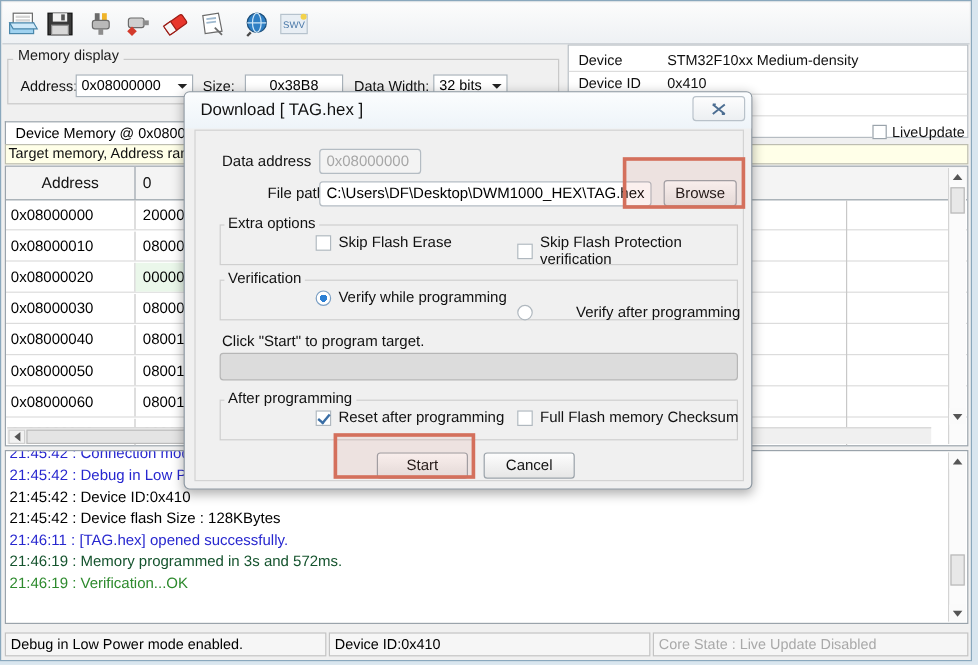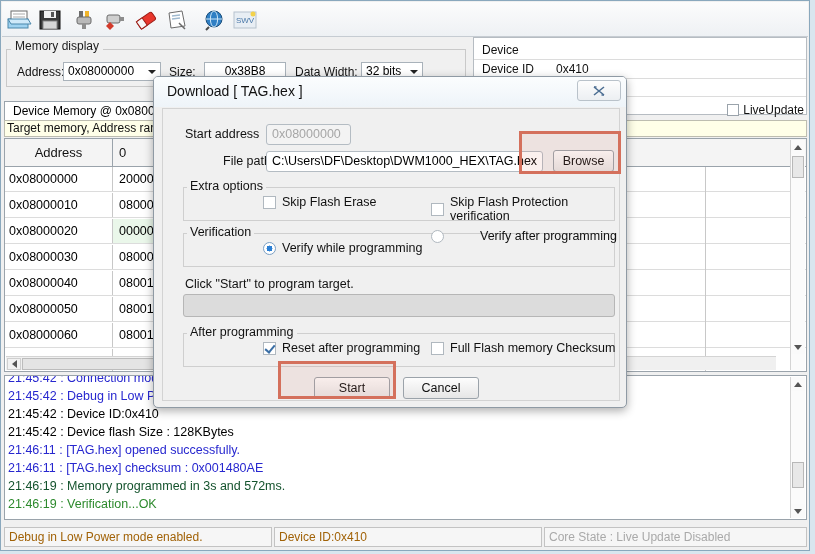--- a/index.html
+++ b/index.html
@@ -153,21 +153,21 @@
   .loglines{position:absolute;left:3px;top:-7px;right:18px;}
   .logline{height:18px;line-height:18px;font-size:12.5px;white-space:nowrap;}
 
   
   .statusbar{
     position:absolute;left:3px;bottom:3px;width:803px;height:20px;
   }
   .sb-panel{
     position:absolute;top:0;height:20px;line-height:18px;
     background:#f6f6f6;border:1px solid #c3c3c3;box-sizing:border-box;
-    font-size:12px;padding-left:4px;color:#a16207;overflow:hidden;white-space:nowrap;
+    font-size:12px;padding-left:4px;color:#000000;overflow:hidden;white-space:nowrap;
   }
   .sb-panel.dim{color:#a9a9a9;}
 
   
   .dialog{
     position:absolute;left:152px;top:75px;width:474px;height:332px;
     background:#f0f0f0;
     border:1px solid #8f9aa4;
     border-radius:5px;
     box-shadow:0 3px 10px rgba(0,0,0,.32);
@@ -325,20 +325,21 @@
   <div class="ro-field" style="left:203px;top:61px;width:82px;">0x38B8</div>
 
   <div class="fld-label" style="left:294px;top:64px;">Data Width:</div>
   <div class="combo" style="left:360px;top:61px;width:62px;">
     <span>32 bits</span>
     <span class="arrow"></span>
   </div>
 
   <div class="devpanel">
     <div class="devrow" style="left:8px;top:5px;">Device</div>
+    <div class="devrow" style="left:82px;top:5px;">STM32F10xx Medium-density</div>
     <div class="devline" style="top:21px;"></div>
     <div class="devrow" style="left:8px;top:24px;">Device ID</div>
     <div class="devrow" style="left:82px;top:24px;">0x410</div>
     <div class="devline" style="top:40px;"></div>
     <div class="devline" style="top:58px;"></div>
   </div>
 
   <div class="tabstrip">
     <div class="tab">Device Memory @ 0x08000000</div>
     <div class="liveupdate">
@@ -411,21 +412,20 @@
     </div>
   </div>
 
   <div class="logbox">
     <div class="loglines">
       <div class="logline" style="color:#2727cf">21:45:42 : Connection mode : Normal</div>
       <div class="logline" style="color:#2727cf">21:45:42 : Debug in Low Power mode enabled.</div>
       <div class="logline" style="color:#000000">21:45:42 : Device ID:0x410</div>
       <div class="logline" style="color:#000000">21:45:42 : Device flash Size : 128KBytes</div>
       <div class="logline" style="color:#2727cf">21:46:11 : [TAG.hex] opened successfully.</div>
-      <div class="logline" style="color:#2727cf">21:46:11 : [TAG.hex] checksum : 0x001480AE</div>
       <div class="logline" style="color:#14532d">21:46:19 : Memory programmed in 3s and 572ms.</div>
       <div class="logline" style="color:#2d8a2d">21:46:19 : Verification...OK</div>
 
     </div>
     <div class="vscroll">
       <div class="vs-btn" style="top:0;">
           <span class="tri tri-up"></span>
         </div>
       <div class="vs-thumb" style="bottom:30px;height:26px;"></div>
       <div class="vs-btn" style="bottom:0;">
@@ -446,21 +446,21 @@
       <div class="dlg-close">
         <svg width="14" height="12" viewBox="0 0 14 12">
           <path d="M2 2 L12 10 M12 2 L2 10" stroke="#4c6e92" stroke-width="1.6"></path>
           <path d="M2 2 L4.5 2 M9.5 10 L12 10" stroke="#4c6e92" stroke-width="1.6"></path>
         </svg>
       </div>
     </div>
 
     <div class="dlg-body">
 
-      <div class="dlg-label" style="left:22px;top:18px;">Start address</div>
+      <div class="dlg-label" style="left:22px;top:18px;">Data address</div>
       <div class="dlg-input disabled" style="left:103px;top:15px;width:85px;">0x08000000</div>
 
       <div class="dlg-label" style="left:22px;top:45px;margin-left:38px;">File path</div>
       <div class="dlg-input" style="left:103px;top:42px;width:277px;">C:\Users\DF\Desktop\DWM1000_HEX\TAG.hex</div>
       <div class="dlg-btn" style="left:390px;top:41px;width:61px;">Browse</div>
 
       <div class="dgrp" style="left:20px;top:78px;width:432px;height:34px;"></div>
       <div class="dgrp-title" style="left:24px;top:70px;">Extra options</div>
       <div class="dcheck" style="left:100px;top:86px;">
         <span class="dbox"></span>
@@ -470,21 +470,21 @@
         <span class="dbox"></span>
         <span>Skip Flash Protection verification</span>
       </div>
 
       <div class="dgrp" style="left:20px;top:124px;width:432px;height:34px;"></div>
       <div class="dgrp-title" style="left:24px;top:116px;">Verification</div>
       <div class="dradio" style="left:100px;top:132px;">
         <span class="rdot on"></span>
         <span>Verify while programming</span>
       </div>
-      <div class="dradio" style="left:268px;top:120px;gap:36px;">
+      <div class="dradio" style="left:268px;top:144px;gap:36px;">
         <span class="rdot"></span>
         <span>Verify after programming</span>
       </div>
 
       <div class="dlg-label" style="left:22px;top:168px;">Click "Start" to program target.</div>
       <div class="progress" style="left:20px;top:185px;width:432px;height:23px;"></div>
 
       <div class="dgrp" style="left:20px;top:224px;width:432px;height:34px;"></div>
       <div class="dgrp-title" style="left:24px;top:216px;">After programming</div>
       <div class="dcheck" style="left:100px;top:232px;">

